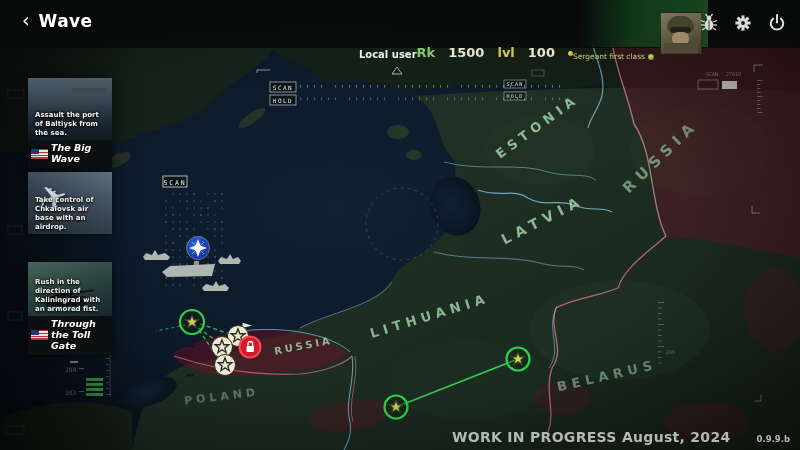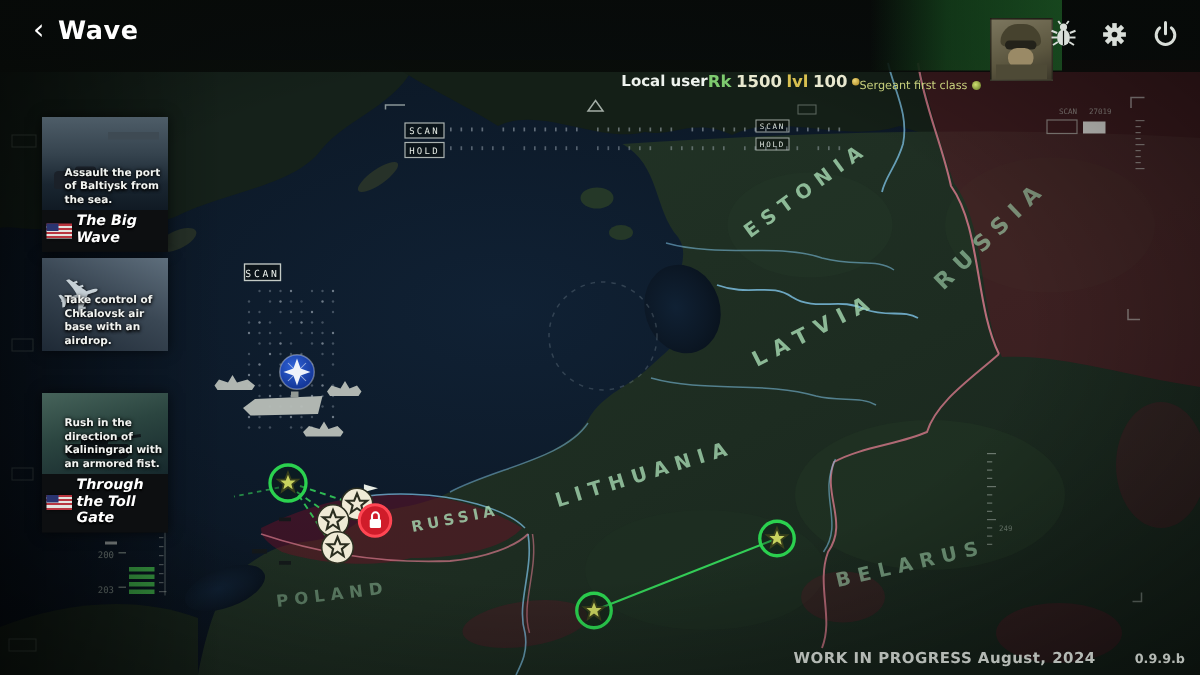--- a/index.html
+++ b/index.html
@@ -14,57 +14,57 @@
   .topbar{position:absolute;left:0;top:0;width:800px;height:48px;z-index:3;
     background:linear-gradient(180deg, rgba(7,10,8,.95), rgba(7,10,8,.88));}
   .back-btn{position:absolute;left:22px;top:11px;display:flex;align-items:center;gap:9px;color:#fff;cursor:pointer;}
   .back-chev{font-size:19px;line-height:1;transform:translateY(-1px);font-weight:400;}
   .back-label{font-size:17px;font-weight:bold;letter-spacing:.4px;}
   .user-bg{position:absolute;right:92px;top:0;width:128px;height:47px;
     background:linear-gradient(90deg, rgba(24,80,30,0) 0%, rgba(28,96,38,.5) 40%, rgba(34,110,44,.6) 100%);}
   .user-block{position:absolute;right:98px;top:4px;display:flex;align-items:center;gap:6px;}
   .user-text{display:flex;flex-direction:row;align-items:flex-end;line-height:1.25;}
   .user-name{color:#eef3ee;font-size:10px;font-weight:bold;}
-  .user-stats{font-size:11px;display:flex;gap:3px;align-items:center;}
+  .user-stats{font-size:13px;display:flex;gap:13px;align-items:center;}
   .stat-rk{color:#7ecb6f;font-weight:bold;}
   .stat-val{color:#e8e8cf;font-weight:bold;}
   .stat-lvl{color:#d8c050;font-weight:bold;}
   .coin{width:5px;height:5px;border-radius:50%;background:radial-gradient(circle at 35% 35%, #f0d878, #a8831c);display:inline-block;}
   .user-rank{font-size:7.5px;color:#c6cf7c;display:flex;gap:3px;align-items:center;margin-top:48px;}
   .medal{width:6px;height:6px;border-radius:50%;background:radial-gradient(circle at 40% 40%, #cfe070, #5c7020);display:inline-block;}
   .avatar{width:40px;height:40px;background:linear-gradient(160deg,#7c765e 0%,#5b563f 60%,#3c382a 100%);position:relative;overflow:hidden;border:1px solid rgba(0,0,0,.5);}
   .avatar .helmet{position:absolute;left:6px;top:3px;width:27px;height:15px;border-radius:14px 14px 4px 4px;background:#46422e;}
   .avatar .goggles{position:absolute;left:9px;top:14px;width:21px;height:6px;background:#23221a;border-radius:3px;}
   .avatar .face{position:absolute;left:11px;top:19px;width:17px;height:13px;border-radius:6px;background:#9a8a66;}
   .avatar .vest{position:absolute;left:3px;top:30px;width:34px;height:10px;background:#4e4a36;}
   .top-icons{position:absolute;right:12px;top:12px;display:flex;gap:12px;align-items:center;}
   .icon-btn{width:22px;height:22px;cursor:pointer;display:block;}
   
   .card{position:absolute;left:28px;width:84px;z-index:2;cursor:pointer;background:#0b0d0e;box-shadow:0 0 8px rgba(0,0,0,.6);}
   .cimg{position:relative;width:84px;overflow:hidden;}
-  .cdesc{position:absolute;left:12px;right:0;bottom:0;padding:2px 3px 2px 3px;color:#f2f4f1;font-size:7px;font-weight:bold;line-height:1.3;text-shadow:0 1px 2px #000, 0 0 3px #000;}
+  .cdesc{position:absolute;left:4px;right:0;bottom:0;padding:2px 3px 2px 3px;color:#f2f4f1;font-size:7px;font-weight:bold;line-height:1.3;text-shadow:0 1px 2px #000, 0 0 3px #000;}
   .ctitle{display:flex;align-items:center;gap:3px;background:rgba(14,16,18,.82);padding:3px 3px;min-height:14px;}
   .ctitle .t{color:#fff;font-size:9.5px;font-weight:bold;line-height:1.15;text-shadow:0 1px 1px #000;font-style:italic;}
   .flag{position:relative;width:17px;height:10px;flex:0 0 17px;background:repeating-linear-gradient(180deg,#b8353f 0px,#b8353f 1.4px,#e4e4e0 1.4px,#e4e4e0 2.8px);box-shadow:0 0 2px rgba(0,0,0,.8);}
   .flag::before{content:"";position:absolute;left:0;top:0;width:8px;height:5px;background:#2a3470;}
   .sil{position:absolute;background:#161c22;}
   
   .scene-sea{height:62px;background:linear-gradient(180deg,#4e5d68 0%,#35434e 40%,#1a2631 72%,#101a24 100%);}
   .scene-sea .amphib{left:8px;bottom:14px;width:44px;height:12px;border-radius:3px 7px 2px 2px;background:#1b2129;}
   .scene-sea .turret{left:22px;bottom:24px;width:14px;height:5px;border-radius:2px;background:#1b2129;}
   .scene-sea .distant{right:6px;top:10px;width:34px;height:5px;background:#3e4a53;}
   .scene-air{height:62px;background:linear-gradient(205deg,#5e6e7c 0%,#3a4754 45%,#1e2935 100%);}
   .plane-glyph{position:absolute;left:10px;top:6px;font-size:36px;color:#c6d0d6;transform:rotate(-18deg);text-shadow:1px 1px 2px rgba(0,0,0,.6);}
   .scene-tank{height:54px;background:linear-gradient(165deg,#46635a 0%,#2b4540 45%,#16282c 100%);}
   .scene-tank .hull{left:16px;bottom:10px;width:42px;height:10px;border-radius:2px 2px 4px 4px;background:#10171a;}
   .scene-tank .turr{left:26px;bottom:19px;width:18px;height:7px;border-radius:2px;background:#10171a;}
   .scene-tank .barrel{left:42px;bottom:23px;width:24px;height:2px;background:#10171a;transform:rotate(-8deg);}
   
   .footer{position:absolute;right:10px;bottom:5px;z-index:3;display:flex;gap:26px;align-items:baseline;}
-  .footer .status{color:#b4b9b4;font-size:10px;font-weight:bold;letter-spacing:.3px;}
+  .footer .status{color:#b4b9b4;font-size:14px;font-weight:bold;letter-spacing:.3px;}
   .footer .version{color:#b4b9b4;font-size:8.5px;font-weight:bold;}
 </style>
 </head>
 <body>
 
 <div id="app">
 
   <svg id="map-svg" width="800" height="450" viewBox="0 0 800 450">
     <defs>
       <radialGradient id="seaGrad" cx="42%" cy="46%" r="75%">

